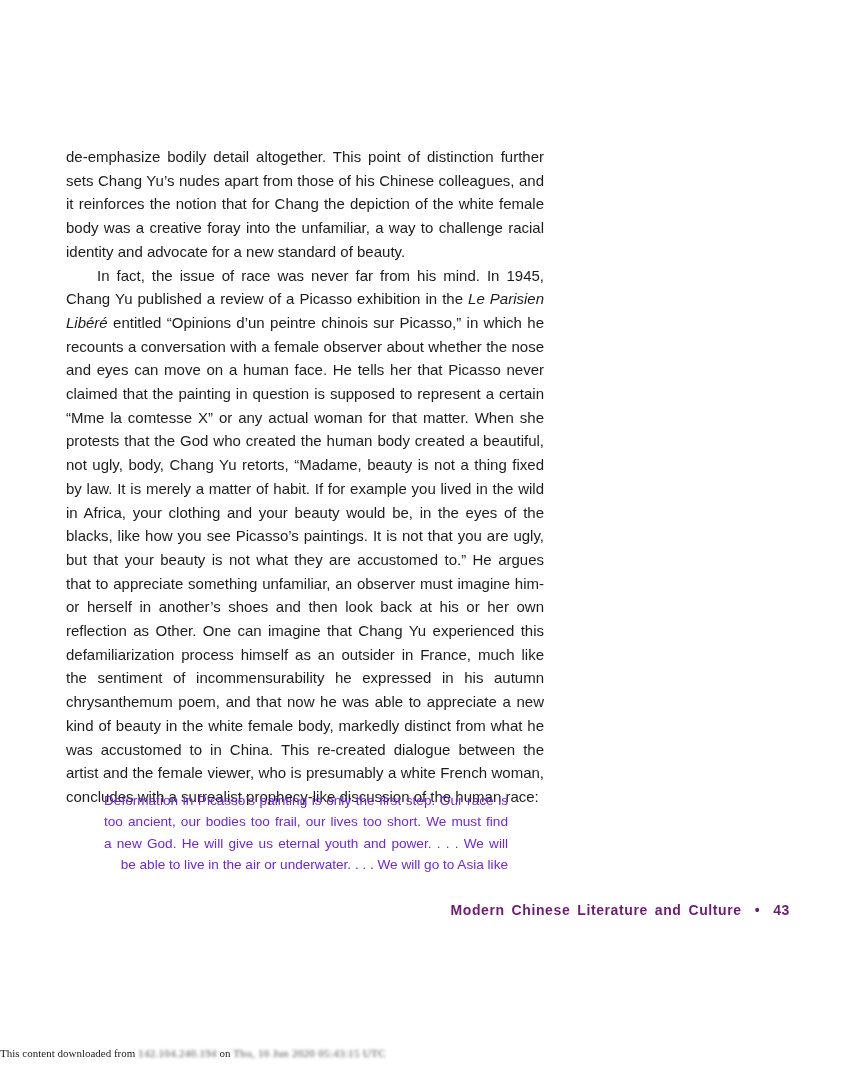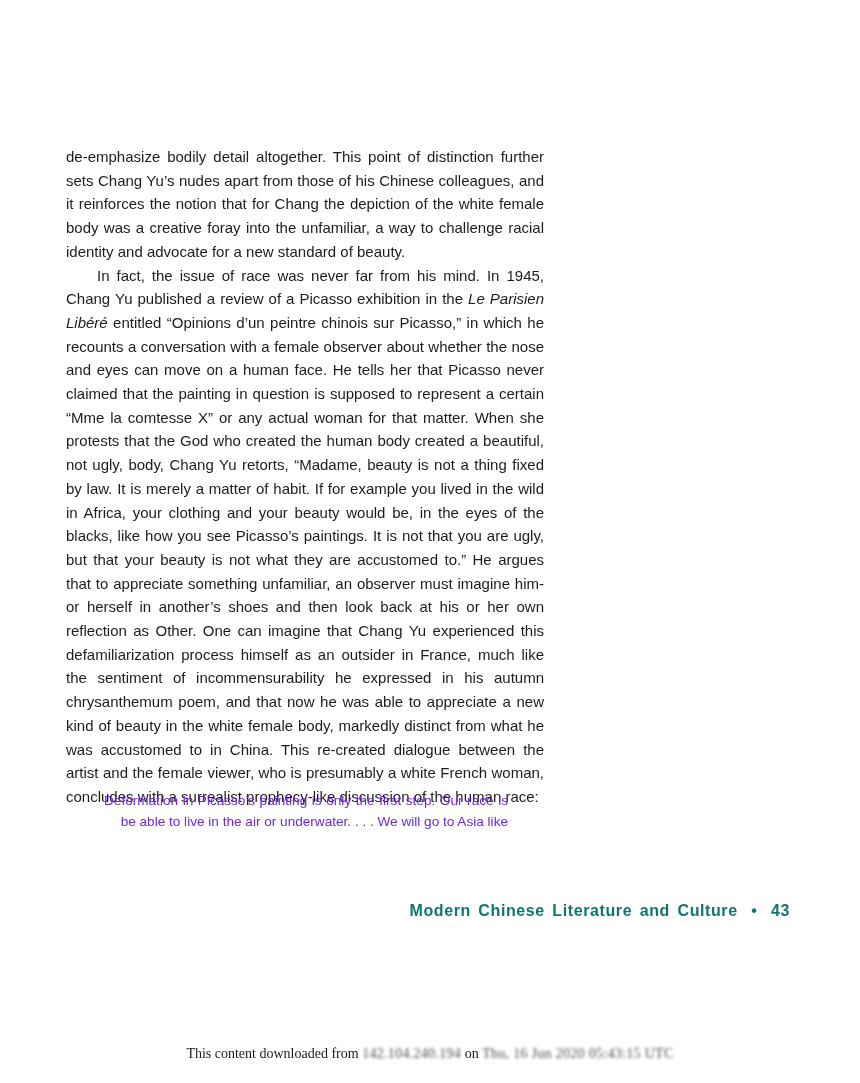--- a/index.html
+++ b/index.html
@@ -47,33 +47,33 @@
     position:absolute; left:104px; top:790px; width:404px;
     font-size:13.6px; line-height:21.3px;
     color:#6d28d9;
   }
   .q-line { white-space:nowrap;text-align:right; }
   .q-just { text-align:justify; text-align-last:justify; }
 
   
   .runfoot {
     position:absolute; top:902px; right:70px;
-    font-size:16px; font-weight:700;
+    font-size:14px; font-weight:700;
     letter-spacing:0.6px; word-spacing:2.5px;
-    color:#0f766e;
+    color:#701a75;
     white-space:nowrap;
   }
   .runfoot .dot { margin:0 6px; }
 
   
   .jstor {
     position:absolute; top:1046px; left:0; width:860px;
-    text-align:center;
+    text-align:left;
     font-family:"Liberation Serif", serif;
-    font-size:14px; line-height:15px;
+    font-size:11px; line-height:15px;
     color:#1a1a1a;
   }
   .jstor .j1 { white-space:nowrap; }
   .redacted {
     filter:blur(1.6px);
     opacity:0.8;
     letter-spacing:0.3px;
   }
 </style>
 </head>
@@ -102,20 +102,22 @@
       <span class="wm">www.artofsanyu.org</span>
     </div>
 
   <div class="content">
     <p class="body-par">de-emphasize bodily detail altogether. This point of distinction further sets Chang Yu’s nudes apart from those of his Chinese colleagues, and it reinforces the notion that for Chang the depiction of the white female body was a creative foray into the unfamiliar, a way to challenge racial identity and advocate for a new standard of beauty.</p>
     <p class="body-par par-indent"><span>In fact, the issue of race was never far from his mind. In 1945, Chang Yu published a review of a Picasso exhibition in the </span><span class="it">Le Parisien Libéré</span><span> entitled “Opinions d’un peintre chinois sur Picasso,” in which he recounts a conversation with a female observer about whether the nose and eyes can move on a human face. He tells her that Picasso never claimed that the painting in question is supposed to represent a certain “Mme la comtesse X” or any actual woman for that matter. When she protests that the God who created the human body created a beautiful, not ugly, body, Chang Yu retorts, “Madame, beauty is not a thing fixed by law. It is merely a matter of habit. If for example you lived in the wild in Africa, your clothing and your beauty would be, in the eyes of the blacks, like how you see Picasso’s paintings. It is not that you are ugly, but that your beauty is not what they are accustomed to.” He argues that to appreciate something unfamiliar, an observer must imagine him- or herself in another’s shoes and then look back at his or her own reflection as Other. One can imagine that Chang Yu experienced this defamiliarization process himself as an outsider in France, much like the sentiment of incommensurability he expressed in his autumn chrysanthemum poem, and that now he was able to appreciate a new kind of beauty in the white female body, markedly distinct from what he was accustomed to in China. This re-created dialogue between the artist and the female viewer, who is presumably a white French woman, concludes with a surrealist prophecy-like discussion of the human race:</span></p>
   </div>
 
   <div class="blockquote">
     <div class="q-line q-just">Deformation in Picasso’s painting is only the first step. Our race is</div>
+    <div class="q-line q-just">too ancient, our bodies too frail, our lives too short. We must find</div>
+    <div class="q-line q-just">a new God. He will give us eternal youth and power. . . . We will</div>
     <div class="q-line">be able to live in the air or underwater. . . . We will go to Asia like</div>
   </div>
 
   <div class="runfoot">
     <span>Modern Chinese Literature and Culture</span>
     <span class="dot">•</span>
     <span>43</span>
   </div>
 
   <div class="jstor">

